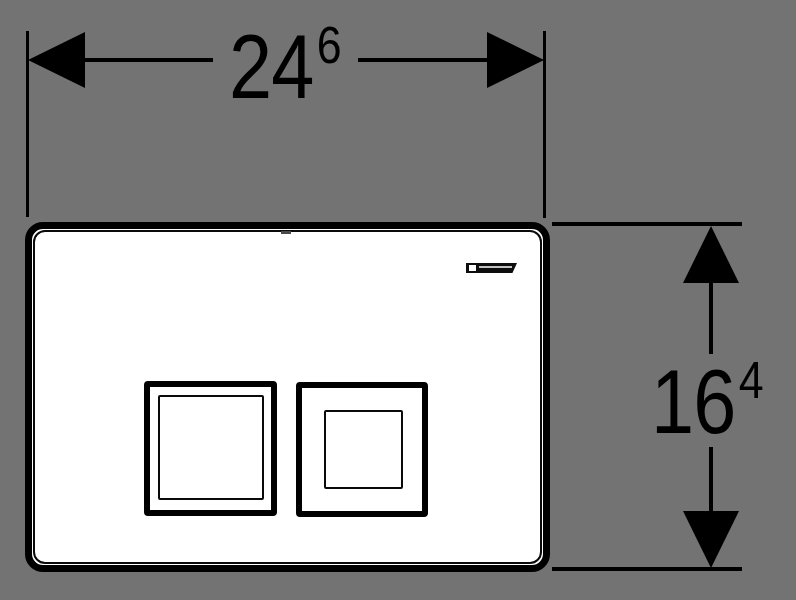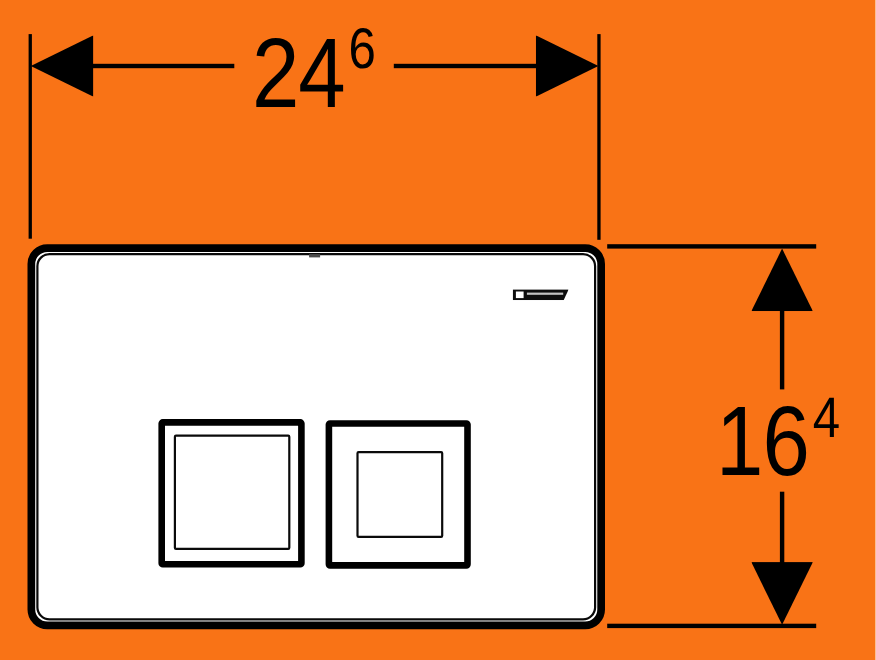--- a/index.html
+++ b/index.html
@@ -1,19 +1,19 @@
 <!DOCTYPE html>
 <html><head>
 <meta charset="utf-8">
 <style>
   html,body{margin:0;padding:0;background:#ffffff;}
   .canvas{
     position:relative;
     width:796px;height:600px;
-    background:#f97316;
+    background:#737373;
     overflow:hidden;
     font-family:"Liberation Sans", sans-serif;
   }
   .line{position:absolute;background:#000;}
   .arrow{position:absolute;background:#000;}
   .arrow-left  {clip-path:polygon(0 50%, 100% 0, 100% 100%);}
   .arrow-right {clip-path:polygon(100% 50%, 0 0, 0 100%);}
   .arrow-up    {clip-path:polygon(50% 0, 100% 100%, 0 100%);}
   .arrow-down  {clip-path:polygon(50% 100%, 0 0, 100% 0);}
 

